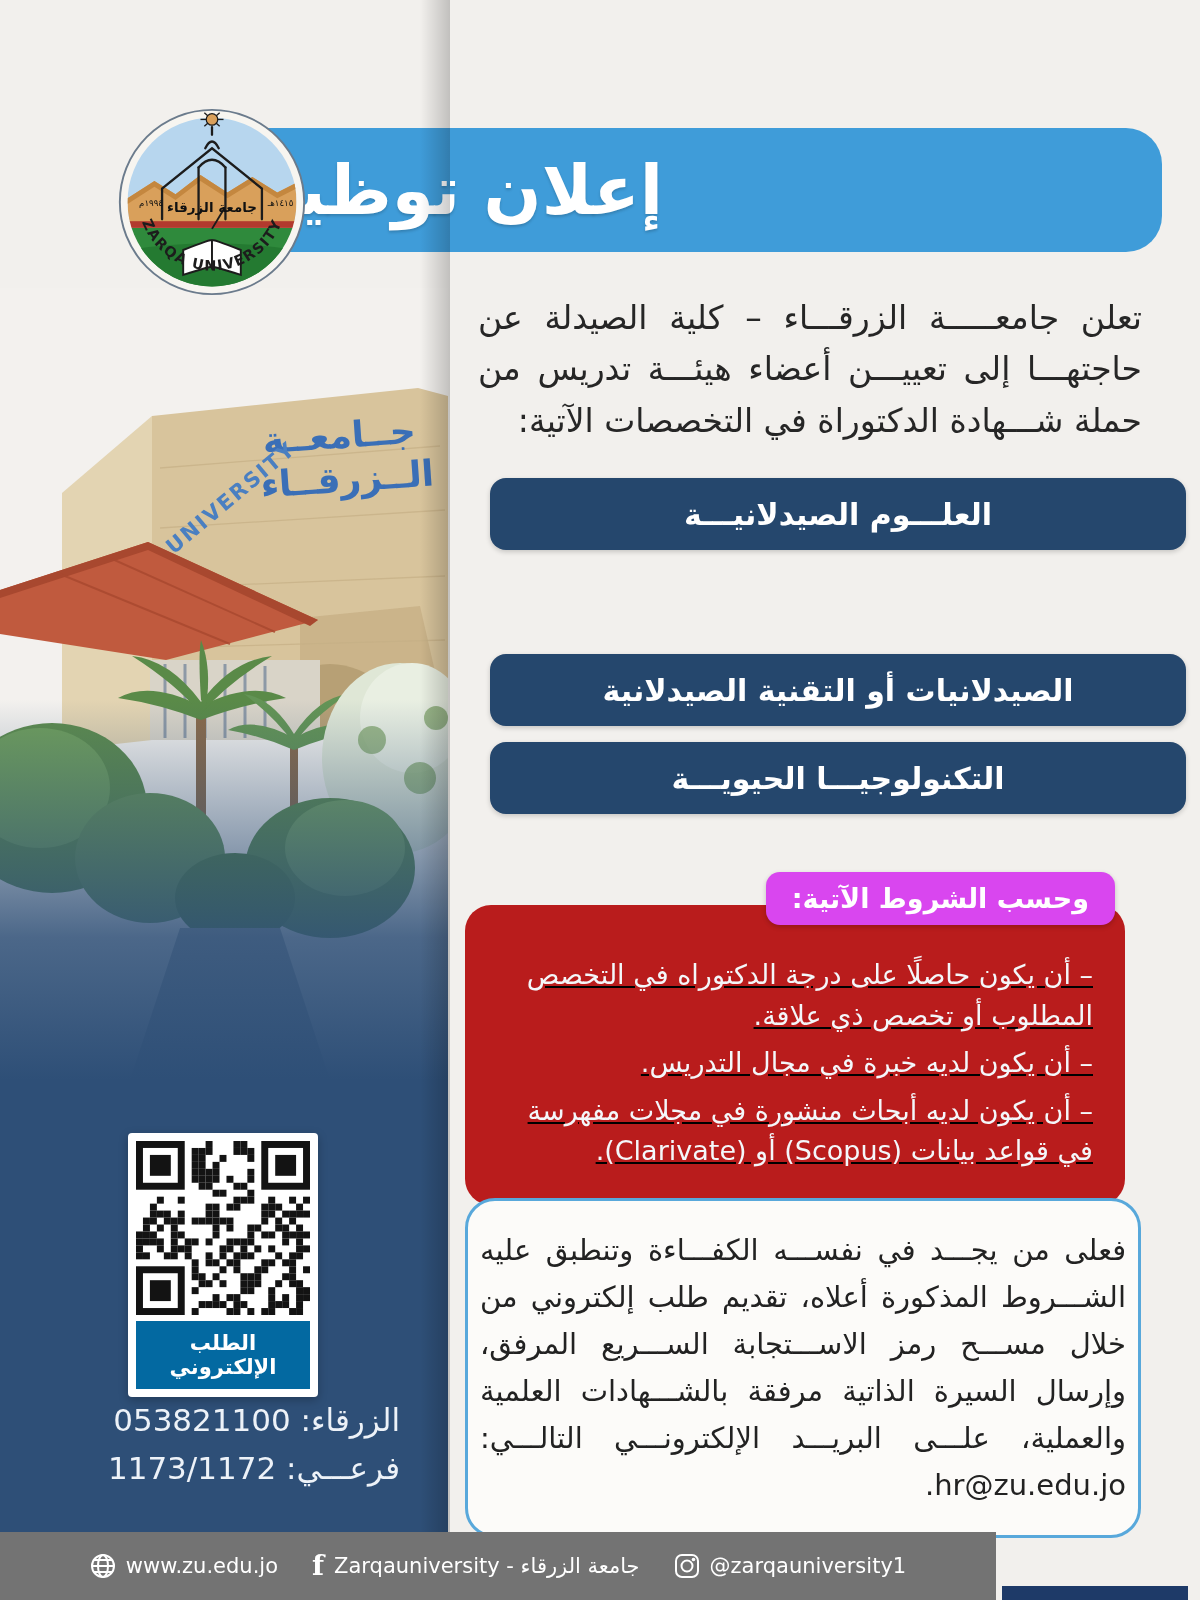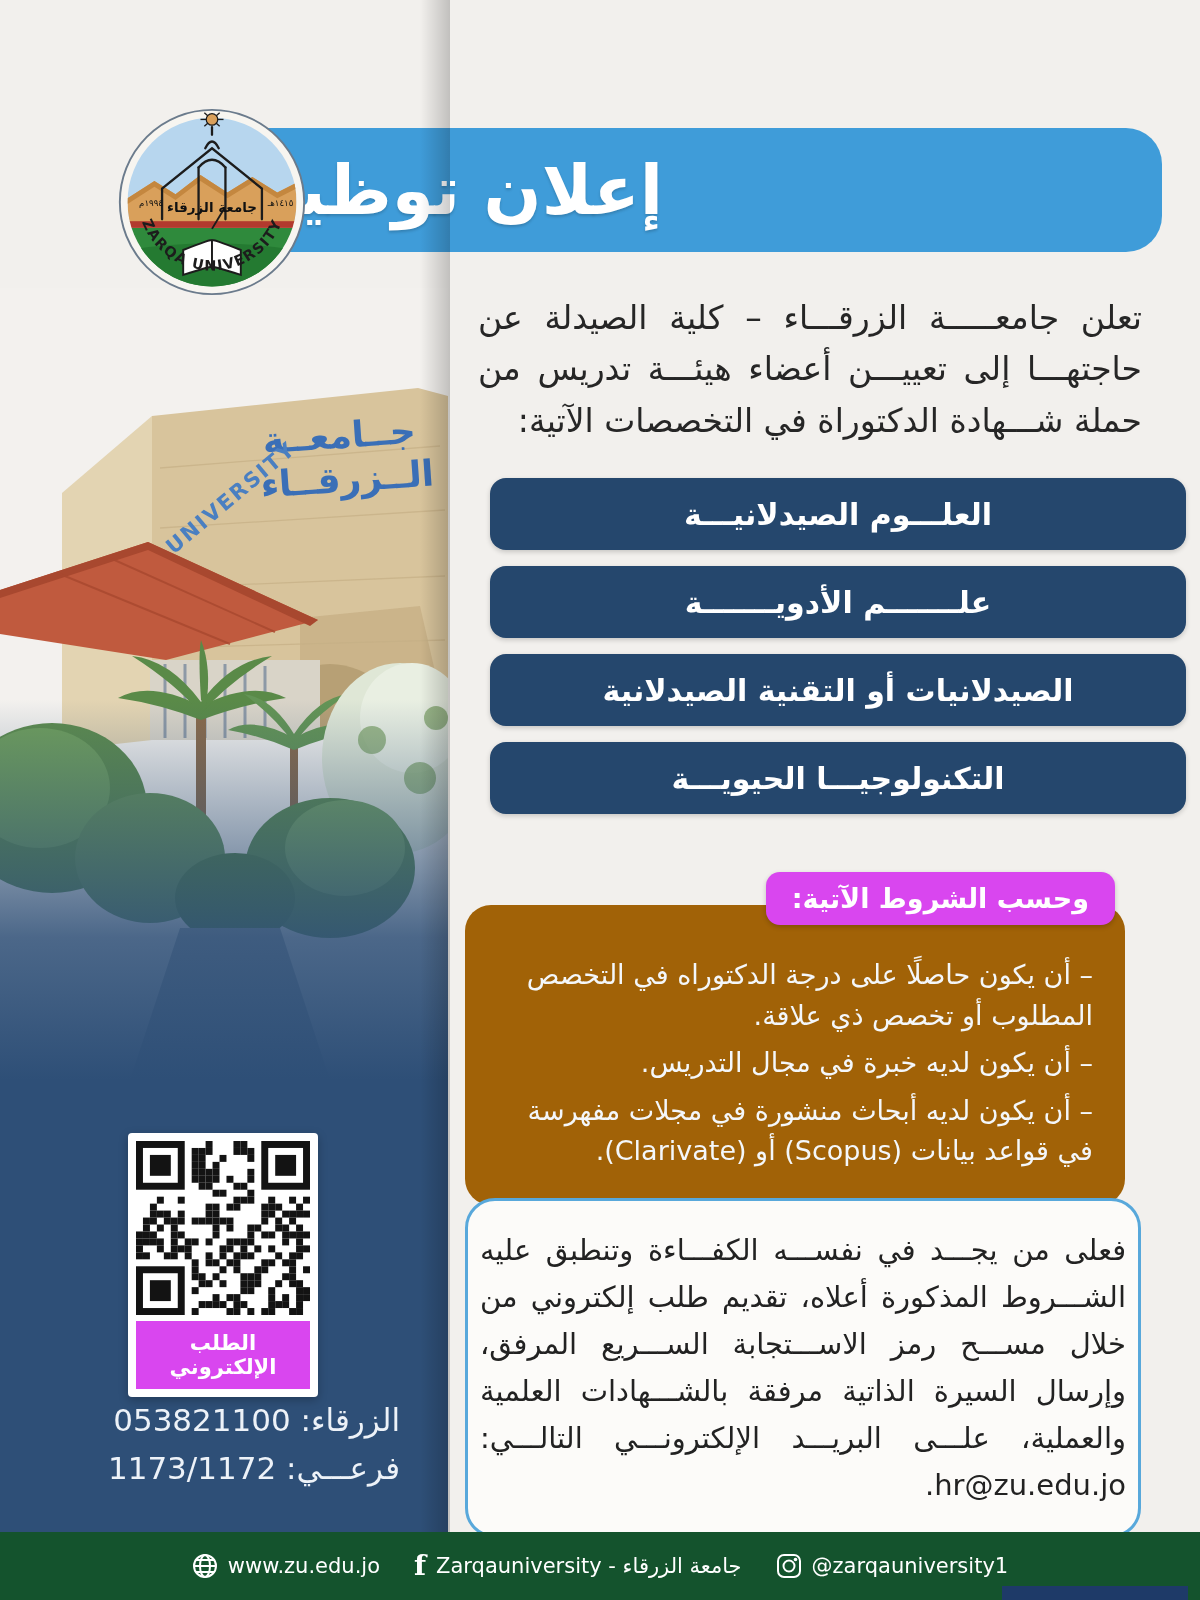--- a/index.html
+++ b/index.html
@@ -11,21 +11,21 @@
   
   #campus-photo{position:absolute;left:0;top:288px;width:448px;height:792px;z-index:2;display:block;}
   #left-navy{position:absolute;left:0;top:1050px;width:448px;height:482px;background:#2e4f77;z-index:1;}
   #panel-shadow{position:absolute;left:420px;top:0;width:30px;height:1532px;z-index:4;
     background:linear-gradient(to right,rgba(0,0,0,0),rgba(0,0,0,0.20));}
   #logo{position:absolute;left:116px;top:106px;width:192px;height:192px;z-index:6;}
   
   #qr-card{position:absolute;left:128px;top:1133px;width:190px;background:#ffffff;border-radius:4px;
     padding:8px;box-sizing:border-box;z-index:6;box-shadow:0 3px 10px rgba(0,0,0,0.25);}
   #qr-card svg{display:block;width:174px;height:174px;}
-  #qr-label{margin-top:6px;background:#d946ef;color:#fff;font-size:21px;font-weight:bold;
+  #qr-label{margin-top:6px;background:#0369a1;color:#fff;font-size:21px;font-weight:bold;
     text-align:center;padding:10px 2px;direction:rtl;}
   
   #contact{position:absolute;left:30px;top:1396px;width:370px;direction:rtl;text-align:right;
     color:#edf2f8;font-size:31px;line-height:1.55;z-index:6;}
   #contact .num{font-weight:normal;}
   
   #header-band{position:absolute;left:140px;top:128px;width:1022px;height:124px;background:#3f9cd9;
     border-radius:36px;z-index:3;display:flex;align-items:center;justify-content:center;}
   #header-title{color:#ffffff;font-size:68px;font-weight:bold;direction:rtl;margin-left:-420px;
     text-shadow:0 2px 3px rgba(0,0,0,0.18);}
@@ -33,28 +33,28 @@
   #intro{position:absolute;left:478px;top:292px;width:664px;direction:rtl;text-align:justify;
     font-size:33px;line-height:1.56;color:#262626;z-index:5;}
   .pill{position:absolute;left:490px;width:696px;height:72px;background:#25476d;border-radius:16px;
     display:flex;align-items:center;justify-content:center;z-index:5;box-shadow:0 2px 5px rgba(0,0,0,0.18);}
   .pill span{color:#ffffff;font-size:30px;font-weight:bold;direction:rtl;}
   #pill-0{top:478px;} #pill-1{top:566px;} #pill-2{top:654px;} #pill-3{top:742px;}
   #conditions-badge{position:absolute;top:872px;right:85px;background:#d946ef;border-radius:14px;
     padding:11px 26px;color:#fff;font-size:27px;font-weight:bold;direction:rtl;z-index:6;
     box-shadow:0 2px 5px rgba(0,0,0,0.2);}
   #conditions-box{position:absolute;left:465px;top:905px;width:660px;box-sizing:border-box;
-    background:#a16207;border-radius:26px;padding:50px 32px 26px 28px;direction:rtl;z-index:5;}
+    background:#b91c1c;border-radius:26px;padding:50px 32px 26px 28px;direction:rtl;z-index:5;text-decoration:underline;}
   #conditions-box .cond{color:#f4f7fa;font-size:27px;line-height:1.5;margin-bottom:7px;text-align:right;}
   #closing-box{position:absolute;left:465px;top:1198px;width:676px;box-sizing:border-box;
     background:#fcfbf9;border:3px solid #58a8db;border-radius:30px;padding:26px 12px;direction:rtl;z-index:5;}
   #closing-text{font-size:29px;line-height:1.62;color:#222;text-align:justify;}
   #closing-text .email{direction:ltr;unicode-bidi:embed;}
   
-  #footer{position:absolute;left:0;top:1532px;width:1200px;height:68px;background:#14532d;z-index:8;
+  #footer{position:absolute;left:0;top:1532px;width:996px;height:68px;background:#737373;z-index:8;
     display:flex;align-items:center;justify-content:center;gap:34px;}
   .f-item{display:flex;align-items:center;gap:10px;color:#fff;font-size:21px;direction:ltr;}
   .f-item svg{display:block;}
   .fb-glyph{font-size:28px;font-weight:bold;font-family:"DejaVu Serif",serif;line-height:1;}
   #footer-tab{position:absolute;left:1002px;top:1586px;width:186px;height:14px;background:#1e3a68;z-index:9;}
 </style>
 </head>
 <body>
 
 <div id="poster">
@@ -200,23 +200,20 @@
 
     <text font-size="15" font-weight="bold" fill="#1c1c1c" letter-spacing="1.5" font-family="DejaVu Sans, sans-serif">
       <textPath href="#arcPath" startOffset="50%" text-anchor="middle">ZARQA UNIVERSITY</textPath>
     </text>
   </svg>
 
   <div id="intro">تعلن جامعـــــة الزرقـــاء – كلية الصيدلة عن حاجتهـــا إلى تعييـــن أعضاء هيئـــة تدريس من حملة شـــهادة الدكتوراة في التخصصات الآتية:</div>
 
   <div class="pill" id="pill-0">
     <span>العلـــوم الصيدلانيـــة</span>
-  </div>
-  <div class="pill" id="pill-1">
-    <span>علـــــــم الأدويـــــــة</span>
   </div>
   <div class="pill" id="pill-2">
     <span>الصيدلانيات أو التقنية الصيدلانية</span>
   </div>
   <div class="pill" id="pill-3">
     <span>التكنولوجيـــا الحيويـــة</span>
   </div>
 
   <div id="conditions-badge">وحسب الشروط الآتية:</div>
   <div id="conditions-box">

